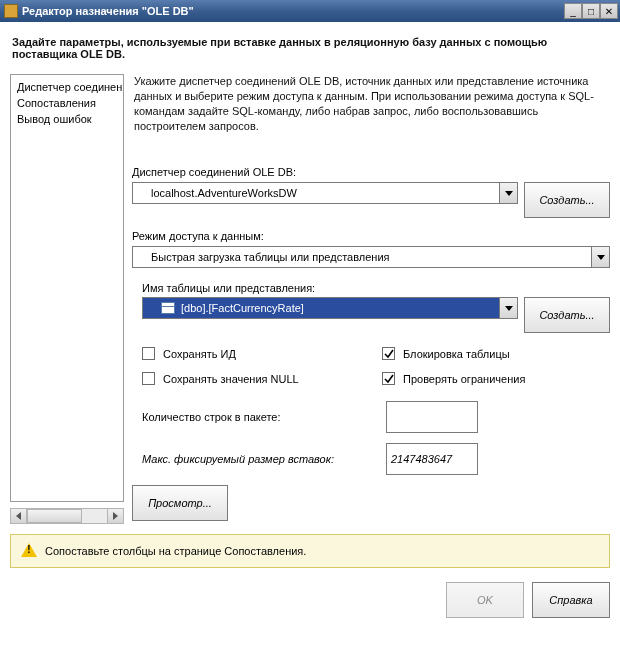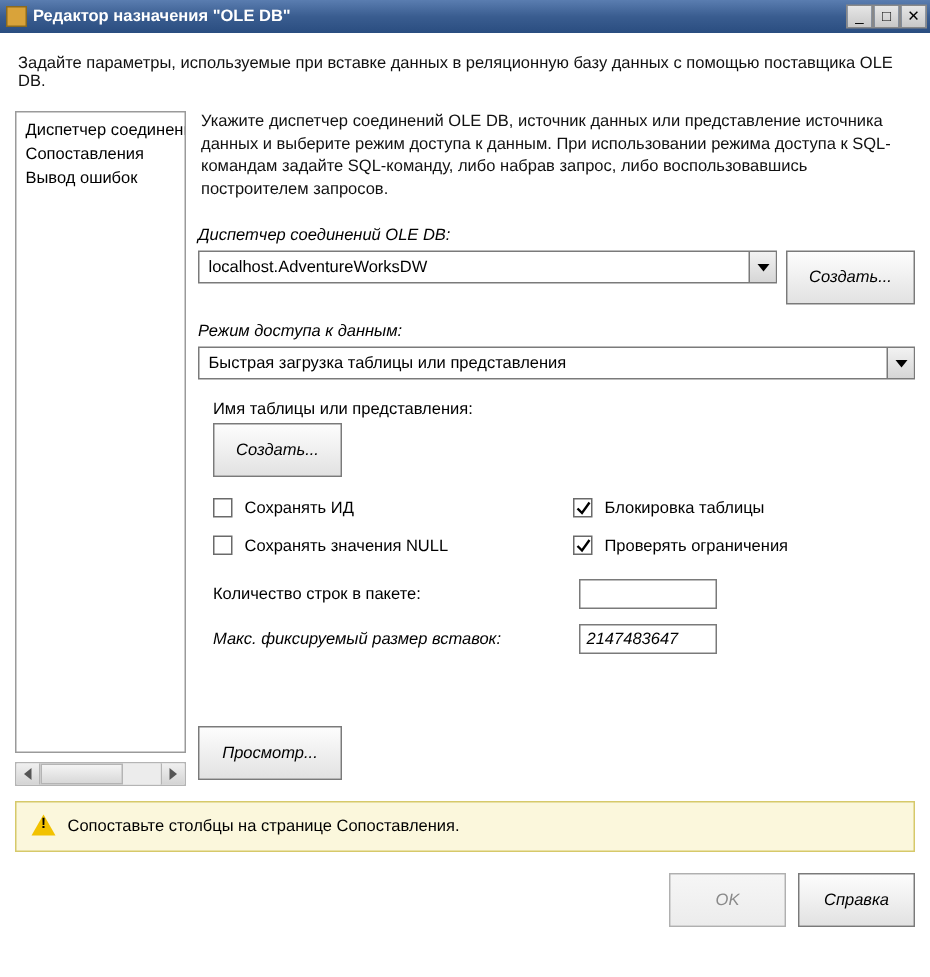--- a/index.html
+++ b/index.html
@@ -31,43 +31,44 @@
   .titlebar .title { font-weight: bold; font-size: 11px; }
   .win-btns { display: flex; gap: 0; }
   .win-btn {
     width: 18px; height: 16px;
     background: linear-gradient(#e6e6e6,#c8c8c8);
     border: 1px solid #888;
     display: flex; align-items: center; justify-content: center;
     font-size: 10px; color: #000;
   }
   .content { padding: 8px 10px 10px 10px; }
-  .subtitle { color: #111; margin: 6px 2px 14px 2px; }
+  .subtitle { color: #111; margin: 6px 2px 14px 2px; font-weight: bold; }
   .main-row { display: flex; gap: 8px; height: 446px; }
   .sidebar {
     width: 114px;
     border: 1px solid #9a9a9a;
     background: #fff;
     padding: 4px 0;
     overflow: hidden;
     position: relative;
   }
   .side-item { padding: 2px 6px; white-space: nowrap; overflow: hidden; text-overflow: clip; cursor: default; }
   .right-pane { flex: 1; display: flex; flex-direction: column; }
-  .intro { color: #111; margin: 0 2px 12px 2px; line-height: 1.35; }
+  .intro { color: #111; margin: 0 2px 27px 2px; line-height: 1.35; }
   .field-label { margin: 6px 0 3px 0; }
-  .underline-label { display:inline-block; border-bottom: 1px dotted transparent; font-style: italic; }
+  .underline-label { display:inline-block; border-bottom: 1px dotted transparent; }
   .row-combo { display: flex; gap: 6px; align-items: stretch; margin-bottom: 4px; }
   .combo {
     flex: 1;
     height: 22px;
     border: 1px solid #7a7a7a;
     background: #fff;
     display: flex; align-items: center;
     position: relative;
+    padding-left: 12px;
   }
   .combo .combo-text { padding: 0 6px; flex:1; overflow:hidden; white-space:nowrap; }
   .combo .combo-btn {
     width: 18px; height: 100%;
     border-left: 1px solid #7a7a7a;
     background: linear-gradient(#f2f2f2,#d6d6d6);
     display:flex; align-items:center; justify-content:center;
   }
   .arrow-down {
     width: 0; height: 0;
@@ -110,21 +111,21 @@
     width: 13px; height: 13px;
     border: 1px solid #6a6a6a;
     background: #fff;
     display:inline-flex; align-items:center; justify-content:center;
   }
   .cb.checked svg { display:block; }
   .cb svg { display:none; }
   .kv-row { display:flex; align-items:center; margin-top: 16px; gap: 24px; }
   .kv-row .kv-label { width: 220px; }
   .textbox {
-    height: 20px; width: 92px;
+    height: 32px; width: 92px;
     border: 1px solid #7a7a7a;
     background:#fff;
     padding: 0 4px;
     display:flex; align-items:center;
   }
   .preview-row { margin-top: auto; padding-top: 10px; }
   .hscroll {
     height: 16px;
     border: 1px solid #b4b4b4;
     display:flex; margin-top:6px; width:114px;
@@ -226,20 +227,29 @@
           <span class="combo-text">Быстрая загрузка таблицы или представления</span>
           <div class="combo-btn">
               <span class="arrow-down"></span>
             </div>
         </div>
       </div>
 
       <div class="indent-block">
         <div class="field-label" style="margin-top:10px;"><span>Имя таблицы или представления:</span></div>
         <div class="row-combo">
+          <div class="combo selected">
+            <span class="combo-text">
+              <span class="table-icon"></span>
+              <span>[dbo].[FactCurrencyRate]</span>
+            </span>
+            <div class="combo-btn" style="background:linear-gradient(#f2f2f2,#d6d6d6);">
+                <span class="arrow-down"></span>
+              </div>
+          </div>
           <div class="btn">Создать...</div>
         </div>
 
         <div class="check-row">
           <div class="check-col left">
             <div class="check">
               <span class="cb"></span>
               <span>Сохранять ИД</span>
             </div>
             <div class="check">

